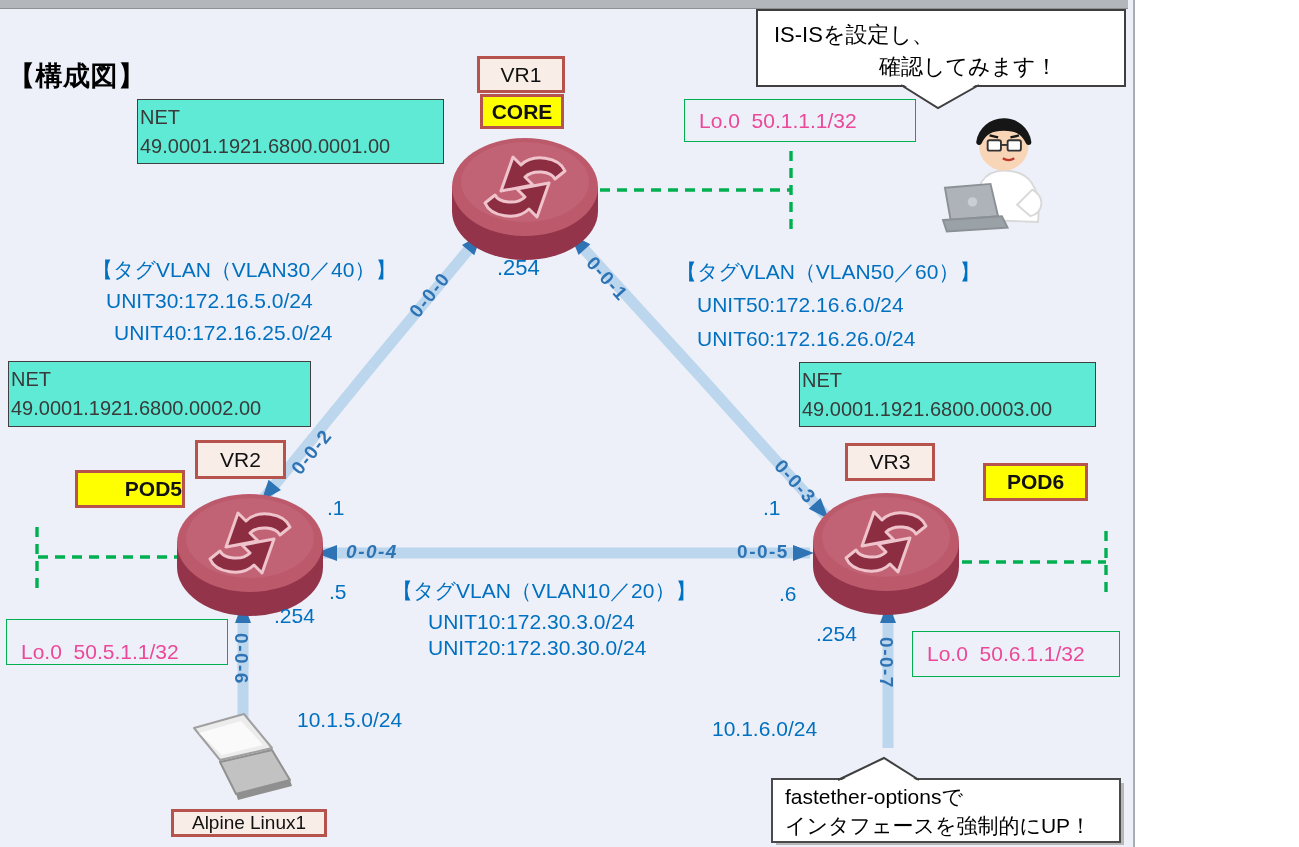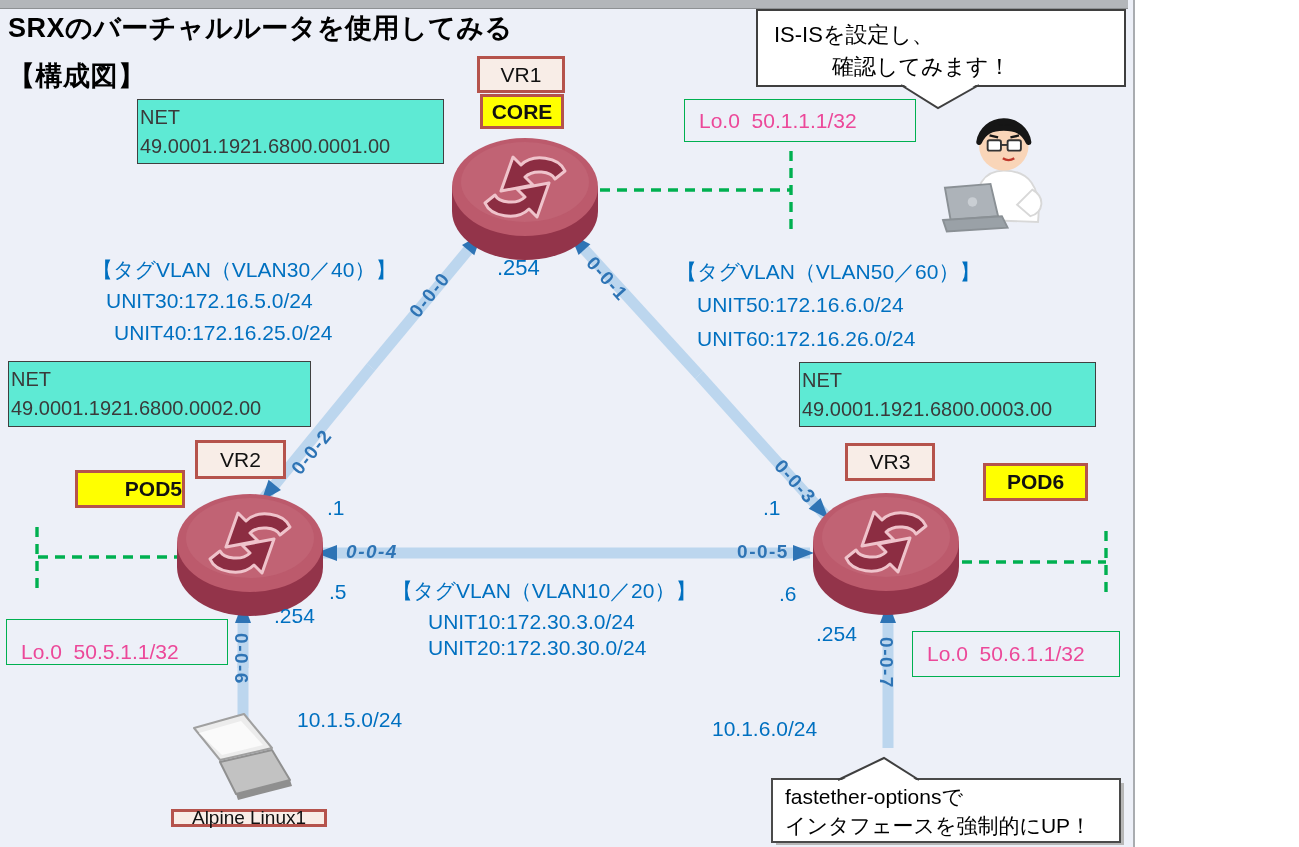--- a/index.html
+++ b/index.html
@@ -101,25 +101,24 @@
       <path d="M 901,85 L 938,108 L 979,85" fill="none" stroke="#3F3F3F" stroke-width="2"></path>
     </g>
     <g>
       <rect x="776" y="783" width="348" height="62" fill="#B7B7B7"></rect>
       <rect x="772" y="779" width="348" height="63" fill="#FFFFFF" stroke="#4A4A4A" stroke-width="2"></rect>
       <path d="M 838,782 L 884,758 L 919,782 Z" fill="#FFFFFF"></path>
       <path d="M 838,780 L 884,758 L 919,780" fill="none" stroke="#3F3F3F" stroke-width="2"></path>
     </g>
   </svg>
 
-  <div class="txt title" style="left:8px;top:10px;">SRXのバーチャルルータを使用してみる</div>
   <div class="txt title" style="left:8px;top:58px;">【構成図】</div>
 
   <div class="txt bubble-txt" style="left:774px;top:20px;">IS-ISを設定し、</div>
-  <div class="txt bubble-txt" style="left:832px;top:52px;">確認してみます！</div>
+  <div class="txt bubble-txt" style="left:879px;top:52px;">確認してみます！</div>
 
   <div class="txt bubble-txt" style="left:785px;top:783px;font-size:21px;">fastether-optionsで</div>
   <div class="txt bubble-txt" style="left:785px;top:812px;font-size:21px;">インタフェースを強制的にUP！</div>
 
   <div class="box vr-tag" style="left:477px;top:56px;width:88px;height:37px;">
       <span>VR1</span>
     </div>
   <div class="box pod-tag" style="left:480px;top:94px;width:84px;height:35px;">
       <span>CORE</span>
     </div>
@@ -177,16 +176,16 @@
   <div class="txt blue" style="left:697px;top:293px;">UNIT50:172.16.6.0/24</div>
   <div class="txt blue" style="left:697px;top:327px;">UNIT60:172.16.26.0/24</div>
 
   <div class="txt blue" style="left:392px;top:577px;">【タグVLAN（VLAN10／20）】</div>
   <div class="txt blue" style="left:428px;top:610px;">UNIT10:172.30.3.0/24</div>
   <div class="txt blue" style="left:428px;top:636px;">UNIT20:172.30.30.0/24</div>
 
   <div class="txt blue" style="left:297px;top:708px;">10.1.5.0/24</div>
   <div class="txt blue" style="left:712px;top:717px;">10.1.6.0/24</div>
 
-  <div class="box vr-tag" style="left:171px;top:809px;width:156px;height:18px;font-size:19px;">
+  <div class="box vr-tag" style="left:171px;top:809px;width:156px;height:28px;font-size:19px;">
       <span>Alpine Linux1</span>
     </div>
 </div>
 
 </body></html>

